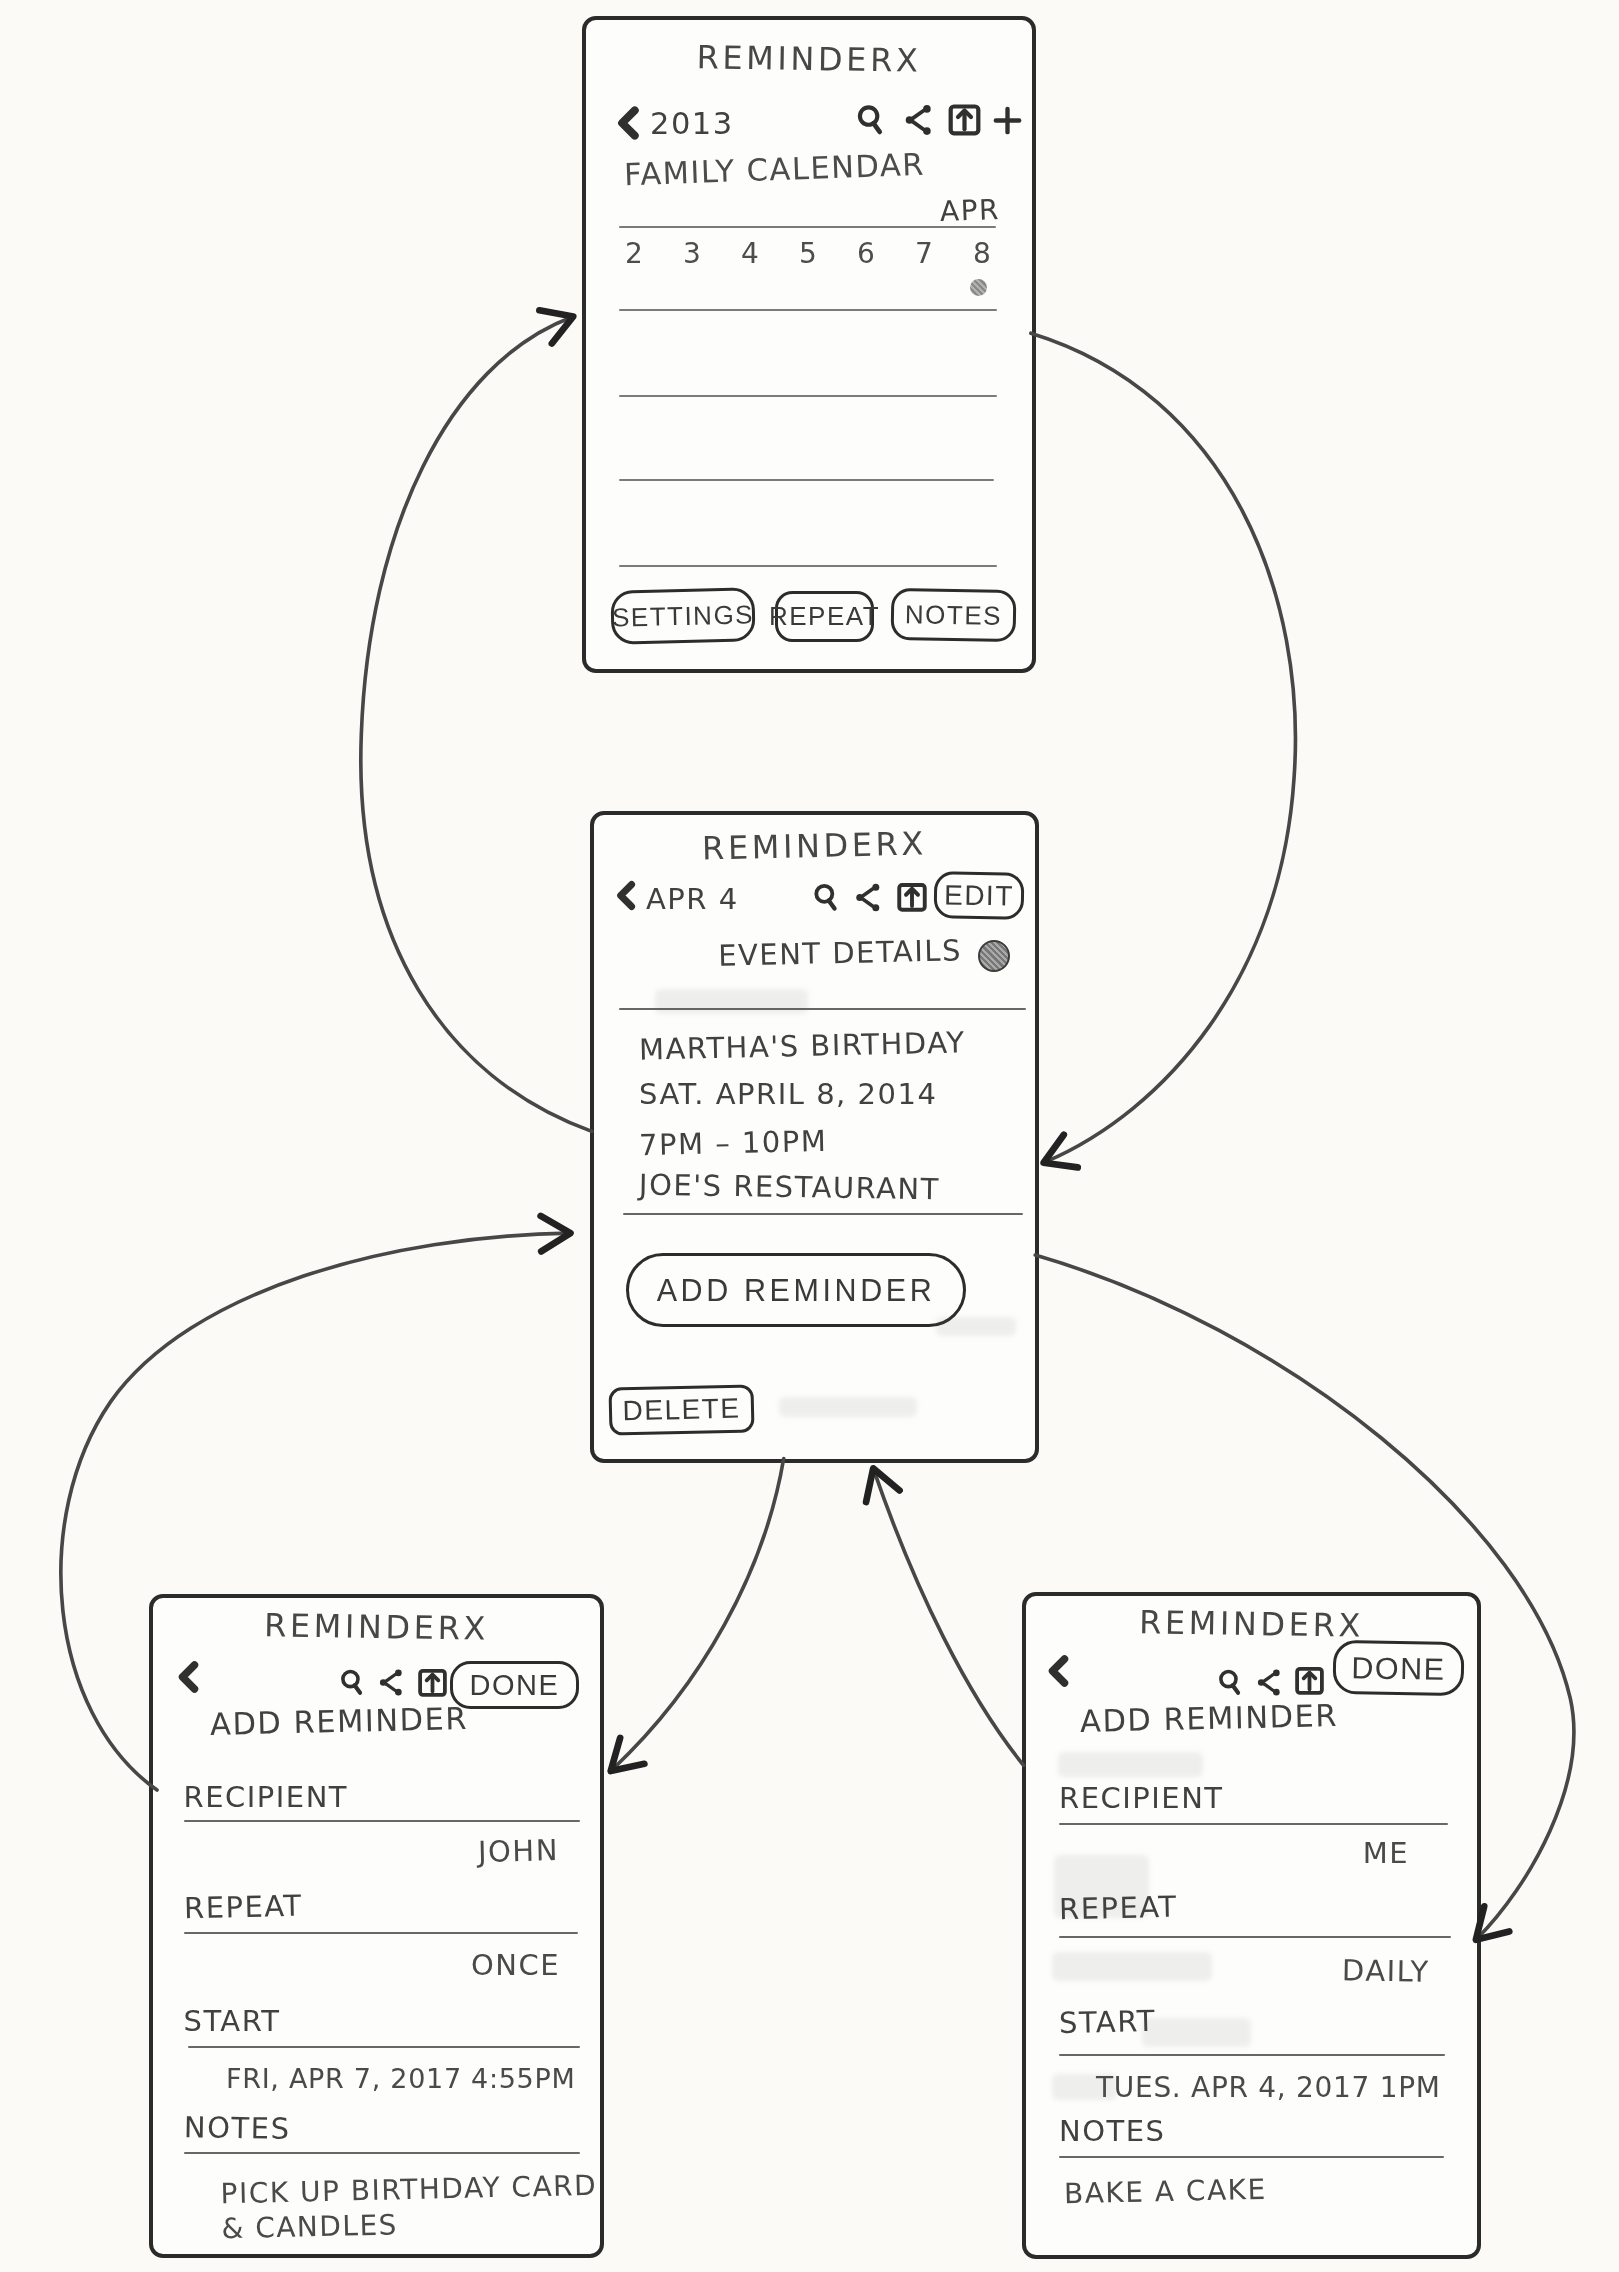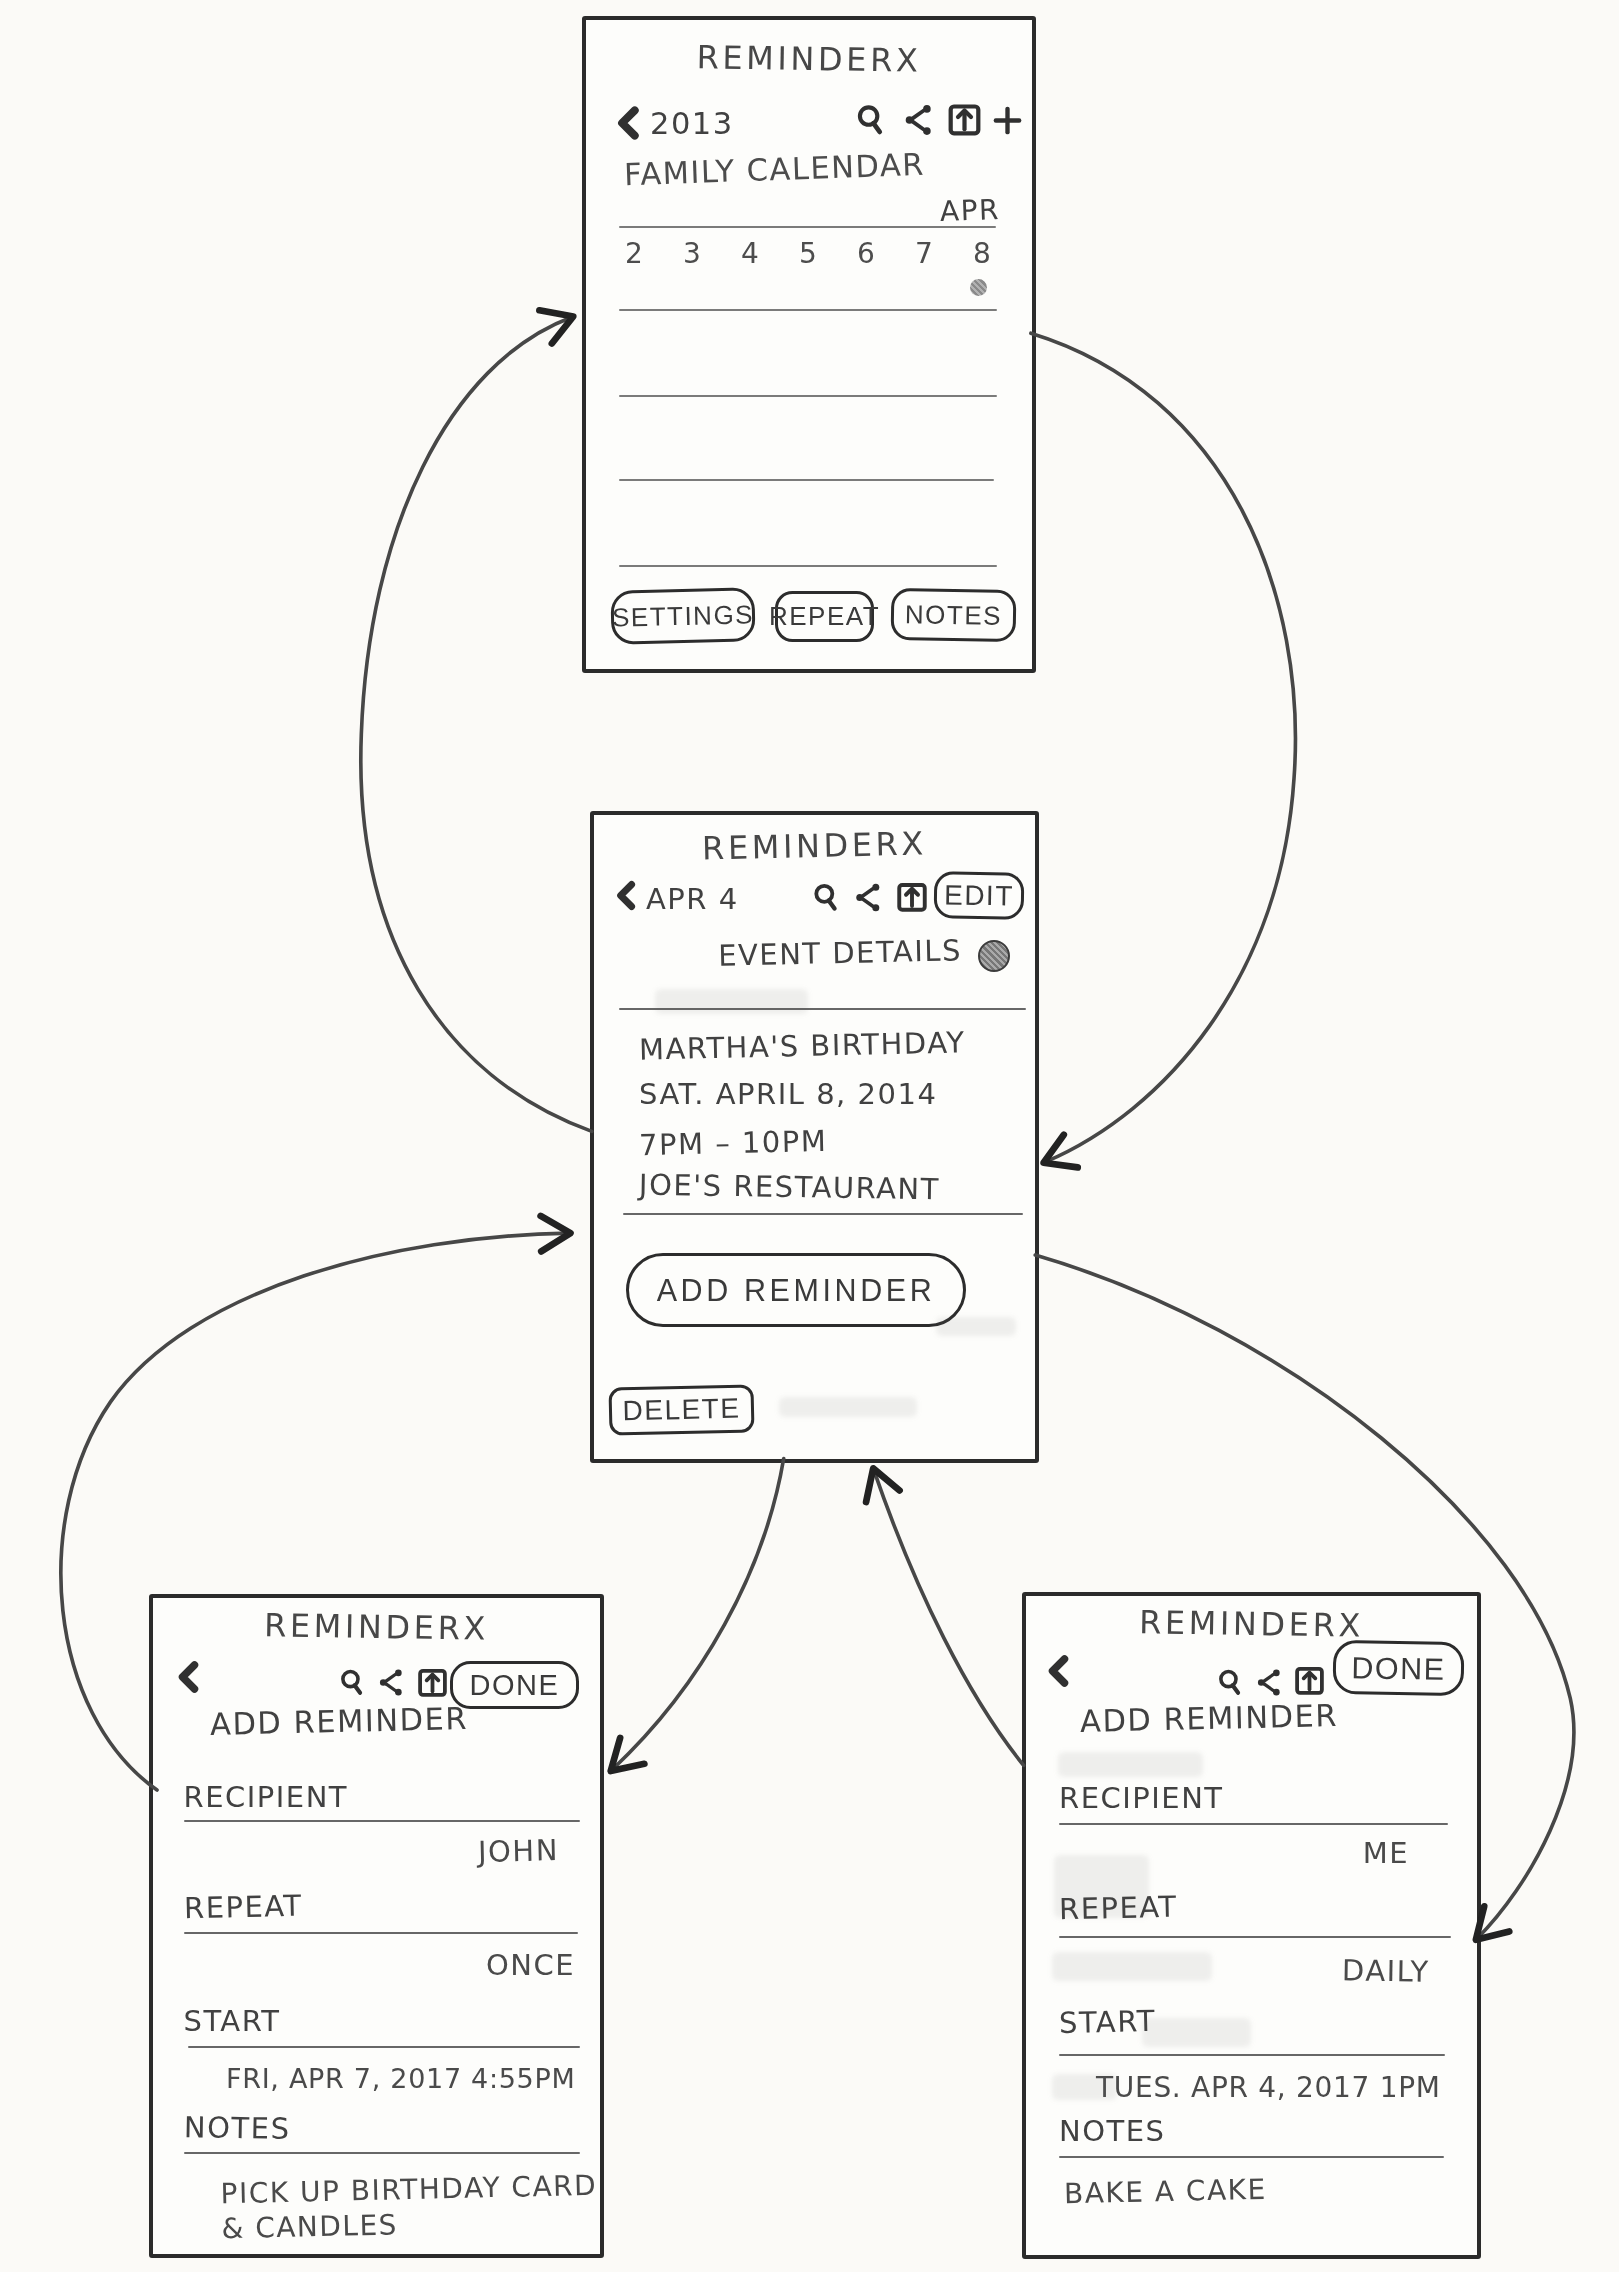--- a/index.html
+++ b/index.html
@@ -1,18 +1,18 @@
 <!DOCTYPE html>
 <html style="font-size:11.6px"><head>
 <meta charset="utf-8">
 <style>
   html,body{margin:0;padding:0;background:#f3f2ee;}
   #canvas{position:relative;width:1619px;height:2273px;background:#fbfaf7;overflow:hidden;
           font-family:"DejaVu Sans", sans-serif;color:#3d3d3d;}
-  .screen{position:absolute;border:4.4px solid #2b2b2b;border-radius:3px;background:#fdfdfb;}
+  .screen{position:absolute;border:4.4px solid #2b2b2b;border-radius:14px;background:#fdfdfb;}
   .abs{position:absolute;}
   .hw{color:#414141;letter-spacing:1.5px;font-weight:normal;}
   .title{left:0;right:0;text-align:center;font-size:32px;letter-spacing:3.6px;color:#474747;}
   .chev{stroke:#303030;stroke-width:5;fill:none;stroke-linecap:round;stroke-linejoin:round;}
   .icon svg{display:block;}
   .icon{width:38px;height:38px;}
   .pill{display:flex;align-items:center;justify-content:center;border:3.6px solid #2c2c2c;
         background:transparent;color:#3a3a3a;letter-spacing:1.5px;cursor:pointer;}
   .cline{position:absolute;height:2.2px;background:#5a5a5a;opacity:.8;border-radius:1.5px;}
   .fline{position:absolute;height:2.2px;background:#4c4c4c;opacity:.85;border-radius:1.5px;}
@@ -179,21 +179,21 @@
     <button class="abs pill" style="left:297px;top:63px;width:129px;height:48px;border-radius:20.4px;font-size:29px;">DONE</button>
 
     <div class="abs hw tilt-a" style="left:57px;top:106px;font-size:30.5px;">ADD REMINDER</div>
 
     <div class="abs hw" style="left:30.5px;top:182px;font-size:29px;">RECIPIENT</div>
     <div class="fline" style="left:30.5px;right:20.4px;top:222px;"></div>
     <div class="abs hw val tilt-a" style="right:41px;top:236px;font-size:29px;">JOHN</div>
 
     <div class="abs hw tilt-a" style="left:30.5px;top:292px;font-size:29px;">REPEAT</div>
     <div class="fline" style="left:30.5px;right:22px;top:334px;"></div>
-    <div class="abs hw val" style="right:25px;top:350px;font-size:29px;">ONCE</div>
+    <div class="abs hw val" style="right:40px;top:350px;font-size:29px;">ONCE</div>
 
     <div class="abs hw" style="left:30.5px;top:406px;font-size:29px;">START</div>
     <div class="fline" style="left:35px;right:20.4px;top:448px;"></div>
     <div class="abs hw val" style="left:73px;top:465px;font-size:27px;letter-spacing:0.7px;">FRI, APR 7, 2017 4:55PM</div>
 
     <div class="abs hw tilt-b" style="left:30.5px;top:513px;font-size:29px;">NOTES</div>
     <div class="fline" style="left:30.5px;right:20.4px;top:554px;"></div>
     <div class="abs hw val pre tilt-a" style="left:68px;top:574px;font-size:28px;">PICK UP BIRTHDAY CARD
 &amp; CANDLES</div>
   </div>

